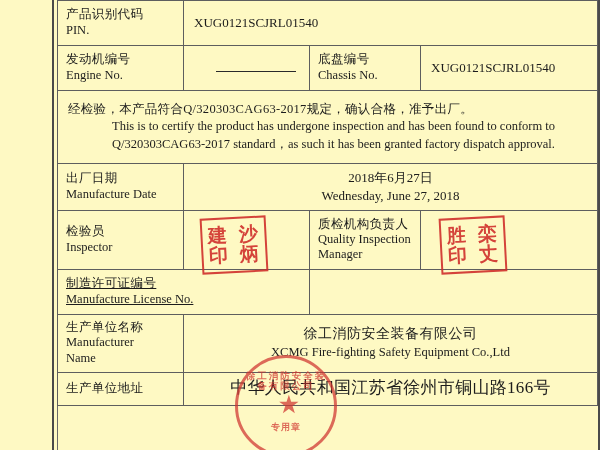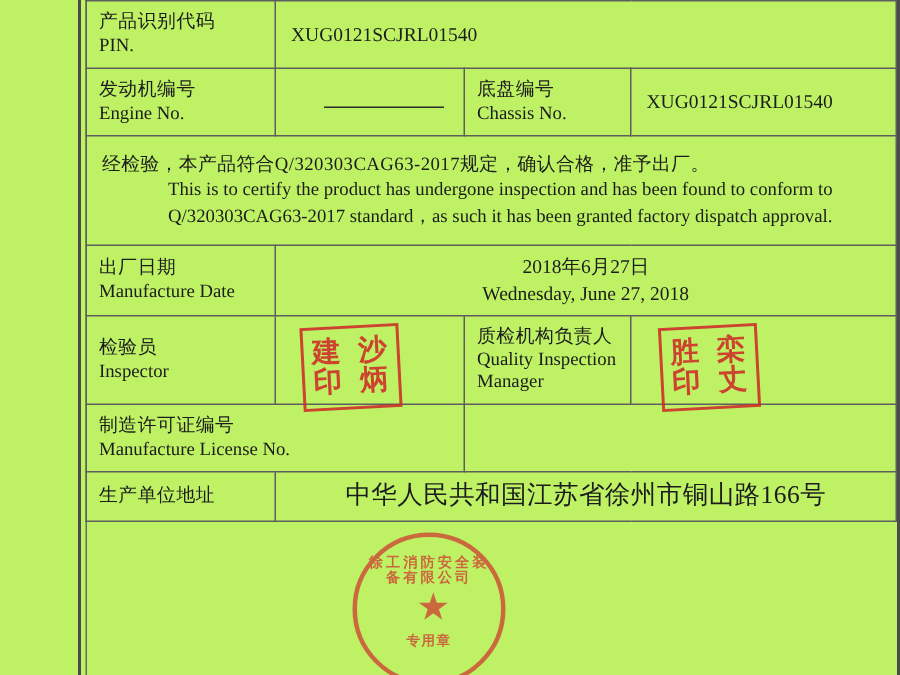--- a/index.html
+++ b/index.html
@@ -11,21 +11,21 @@
     width: 600px;
     height: 450px;
     overflow: hidden;
     font-family: "Liberation Serif", serif;
     color: #1c1c1c;
   }
   .page {
     position: relative;
     width: 600px;
     height: 450px;
-    background: #bef264;
+    background: #fef9c3;
   }
   
   .frame-left {
     position: absolute;
     left: 52px;
     top: 0;
     width: 2px;
     height: 450px;
     background: #4a4a4a;
   }
@@ -271,32 +271,47 @@
         <div class="cell label-cell">
           <div class="cn">质检机构负责人</div>
           <div class="en">Quality Inspection</div>
           <div class="en">Manager</div>
         </div>
       </td>
       <td></td>
     </tr>
 
     <tr>
-      <td colspan="2" style="height:44px;">
+      <td colspan="2" style="height:44px;text-decoration:underline;">
         <div class="cell label-cell">
           <div class="cn">制造许可证编号</div>
           <div class="en">Manufacture License No.</div>
         </div>
       </td>
       <td colspan="2">
         <div class="cell val"></div>
       </td>
     </tr>
 
 
+    <tr>
+      <td style="width:125px;height:56px;">
+        <div class="cell label-cell">
+          <div class="cn">生产单位名称</div>
+          <div class="en">Manufacturer</div>
+          <div class="en">Name</div>
+        </div>
+      </td>
+      <td colspan="3">
+        <div class="cell mfr-block">
+          <div class="mfr-cn">徐工消防安全装备有限公司</div>
+          <div class="mfr-en">XCMG Fire-fighting Safety Equipment Co.,Ltd</div>
+        </div>
+      </td>
+    </tr>
 
     <tr>
       <td style="width:125px;height:30px;">
         <div class="cell label-cell">
           <div class="cn">生产单位地址</div>
         </div>
       </td>
       <td colspan="3">
         <div class="cell addr-cn">中华人民共和国江苏省徐州市铜山路166号</div>
       </td>

